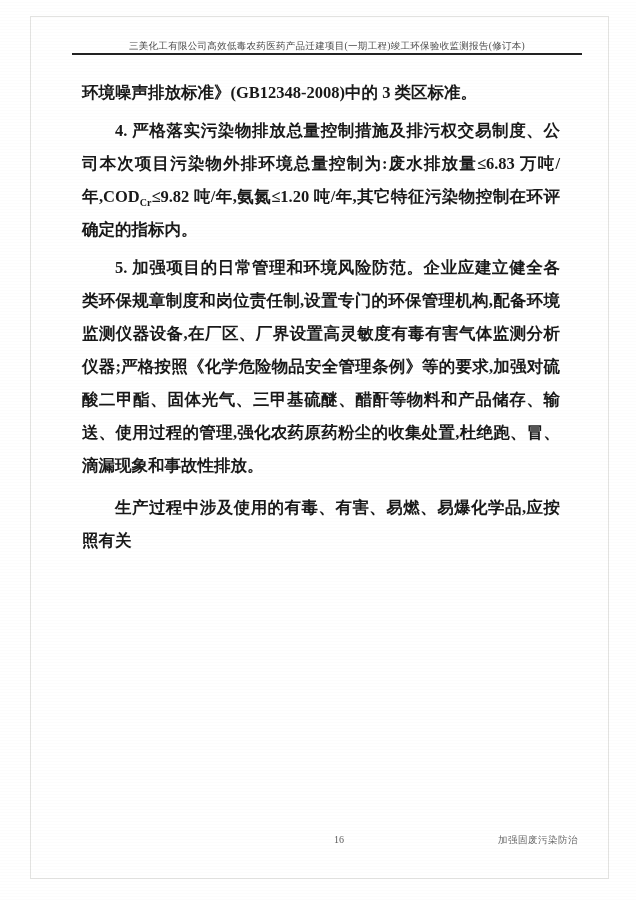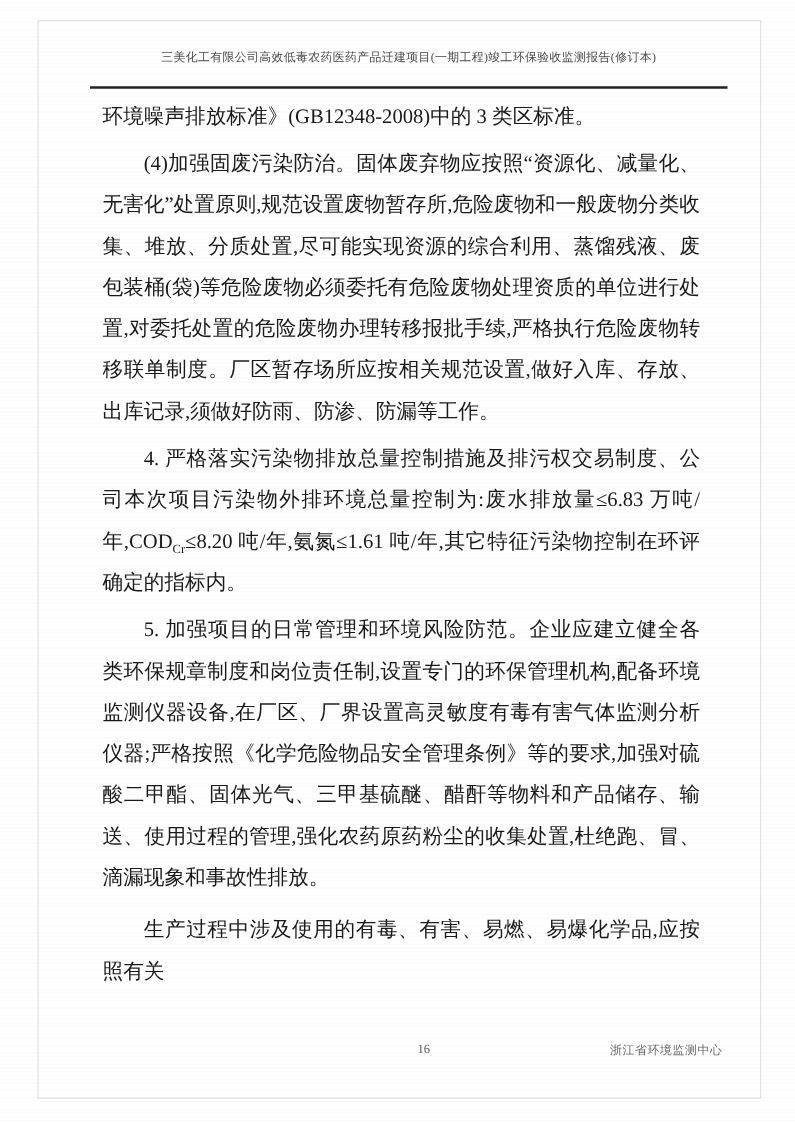--- a/index.html
+++ b/index.html
@@ -26,35 +26,35 @@
   }
   .header{
     position:absolute;
     left:72px;top:40px;
     width:510px;
     text-align:center;
     font-size:9.5px;
     letter-spacing:.3px;
     color:#4a4a4a;
     border-bottom:2px solid #222;
-    padding-bottom:16px;
+    padding-bottom:0;
     filter:blur(.4px);
     white-space:nowrap;
     overflow:hidden;
   }
   .body{
     position:absolute;
     left:82px;top:76px;
     width:478px;
     font-size:16.5px;
     line-height:33px;
     text-align:justify;
     filter:blur(.3px) contrast(1.02);
   }
-  .body p{margin:0 0 5px 0;}
+  .body p{margin:0 0 5px 0;font-weight:bold;}
   .body p.indent{text-indent:2em;}
   .body p.space-before{margin-top:9px;}
   .body sub{font-size:10px;line-height:0;}
   .footer{
     position:absolute;
     left:0;top:834px;
     width:636px;height:24px;
     font-size:10px;
     color:#5a5a5a;
     filter:blur(.3px);
@@ -79,23 +79,22 @@
 <div class="page">
   <div class="scan-frame"></div>
   <div class="scan-noise"></div>
 
   <div class="header">
     <span>三美化工有限公司高效低毒农药医药产品迁建项目(一期工程)竣工环保验收监测报告(修订本)</span>
   </div>
 
   <div class="body" id="doc-body">
       <p><span>环境噪声排放标准》(GB12348-2008)中的 3 类区标准。</span></p>
-      <p class="indent"><span>(4)加强固废污染防治。固体废弃物应按照“资源化、减量化、无害化”处置原则,规范设置废物暂存所,危险废物和一般废物分类收集、堆放、分质处置,尽可能实现资源的综合利用、蒸馏残液、废包装桶(袋)等危险废物必须委托有危险废物处理资质的单位进行处置,对委托处置的危险废物办理转移报批手续,严格执行危险废物转移联单制度。厂区暂存场所应按相关规范设置,做好入库、存放、出库记录,须做好防雨、防渗、防漏等工作。</span></p>
-      <p class="indent"><span>4. 严格落实污染物排放总量控制措施及排污权交易制度、公司本次项目污染物外排环境总量控制为:废水排放量≤6.83 万吨/年,COD</span><sub>Cr</sub><span>≤8.20 吨/年,氨氮≤1.61 吨/年,其它特征污染物控制在环评确定的指标内。</span></p>
+      <p class="indent"><span>4. 严格落实污染物排放总量控制措施及排污权交易制度、公司本次项目污染物外排环境总量控制为:废水排放量≤6.83 万吨/年,COD</span><sub>Cr</sub><span>≤9.82 吨/年,氨氮≤1.20 吨/年,其它特征污染物控制在环评确定的指标内。</span></p>
       <p class="indent"><span>5. 加强项目的日常管理和环境风险防范。企业应建立健全各类环保规章制度和岗位责任制,设置专门的环保管理机构,配备环境监测仪器设备,在厂区、厂界设置高灵敏度有毒有害气体监测分析仪器;严格按照《化学危险物品安全管理条例》等的要求,加强对硫酸二甲酯、固体光气、三甲基硫醚、醋酐等物料和产品储存、输送、使用过程的管理,强化农药原药粉尘的收集处置,杜绝跑、冒、滴漏现象和事故性排放。</span></p>
       <p class="indent space-before"><span>生产过程中涉及使用的有毒、有害、易燃、易爆化学品,应按照有关</span></p>
     </div>
 
   <div class="footer">
     <span class="page-num">16</span>
-    <span class="org">浙江省环境监测中心</span>
+    <span class="org">加强固废污染防治</span>
   </div>
 </div>
 
 </body></html>

